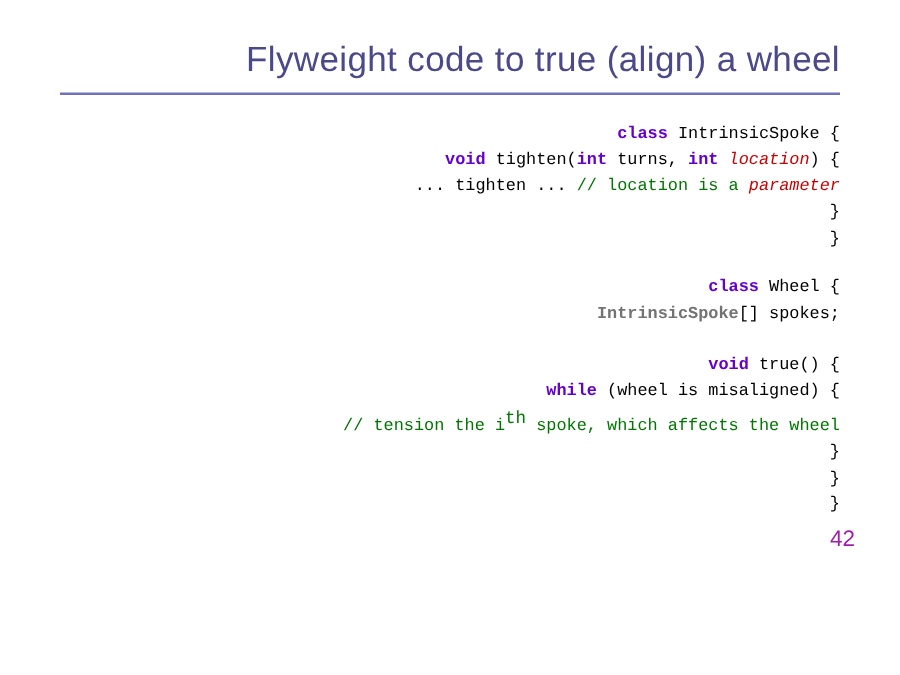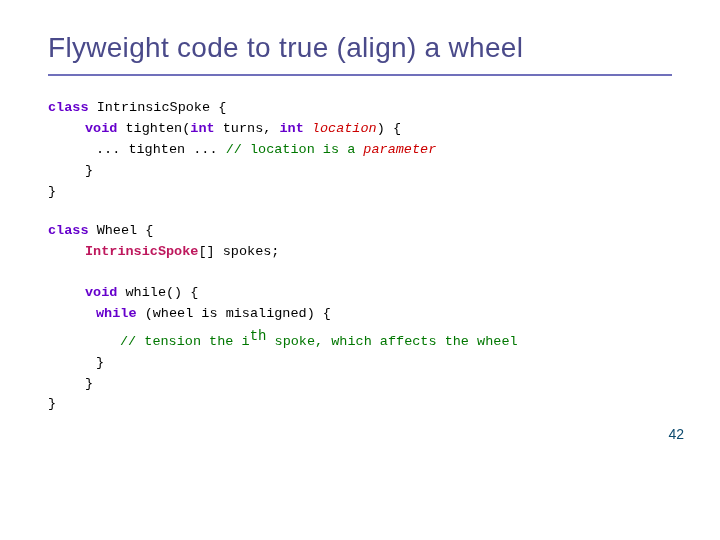--- a/index.html
+++ b/index.html
@@ -11,20 +11,21 @@
       font-family: Arial, sans-serif;
       overflow: hidden;
     }
 
     .slide {
       width: 720px;
       height: 460px;
       background: #ffffff;
       padding: 32px 48px 24px 48px;
       position: relative;
+      text-align: right;
     }
 
     .title {
       font-size: 28px;
       font-weight: normal;
       color: #4a4a8a;
       margin-bottom: 10px;
       letter-spacing: 0.3px;
     }
 
@@ -53,34 +54,34 @@
     .comment {
       color: #007700;
     }
 
     .param {
       color: #cc0000;
       font-style: italic;
     }
 
     .classname {
-      color: #be185d;
+      color: #737373;
       font-weight: bold;
     }
 
     .indent1 { margin-left: 37px; }
     .indent2 { margin-left: 48px; }
     .indent3 { margin-left: 72px; }
 
     .page-number {
       position: absolute;
       bottom: 18px;
       right: 36px;
-      font-size: 14px;
-      color: #0c4a6e;
+      font-size: 18px;
+      color: #a21caf;
     }
 
     sup {
       font-size: 14px;
       vertical-align: super;
     }
   </style>
 </head>
 <body>
 
@@ -111,21 +112,21 @@
       <div>
         <span class="kw">class</span>
         <span> Wheel {</span>
       </div>
       <div class="indent1">
         <span class="classname">IntrinsicSpoke</span><span>[] spokes;</span>
       </div>
       <div>&nbsp;</div>
       <div class="indent1">
         <span class="kw">void</span>
-        <span> while() {</span>
+        <span> true() {</span>
       </div>
       <div class="indent2">
         <span class="kw">while</span>
         <span> (wheel is misaligned) {</span>
       </div>
       <div class="indent3">
         <span class="comment">// tension the i<sup>th</sup> spoke, which affects the wheel</span>
       </div>
       <div class="indent2">}</div>
       <div class="indent1">}</div>

